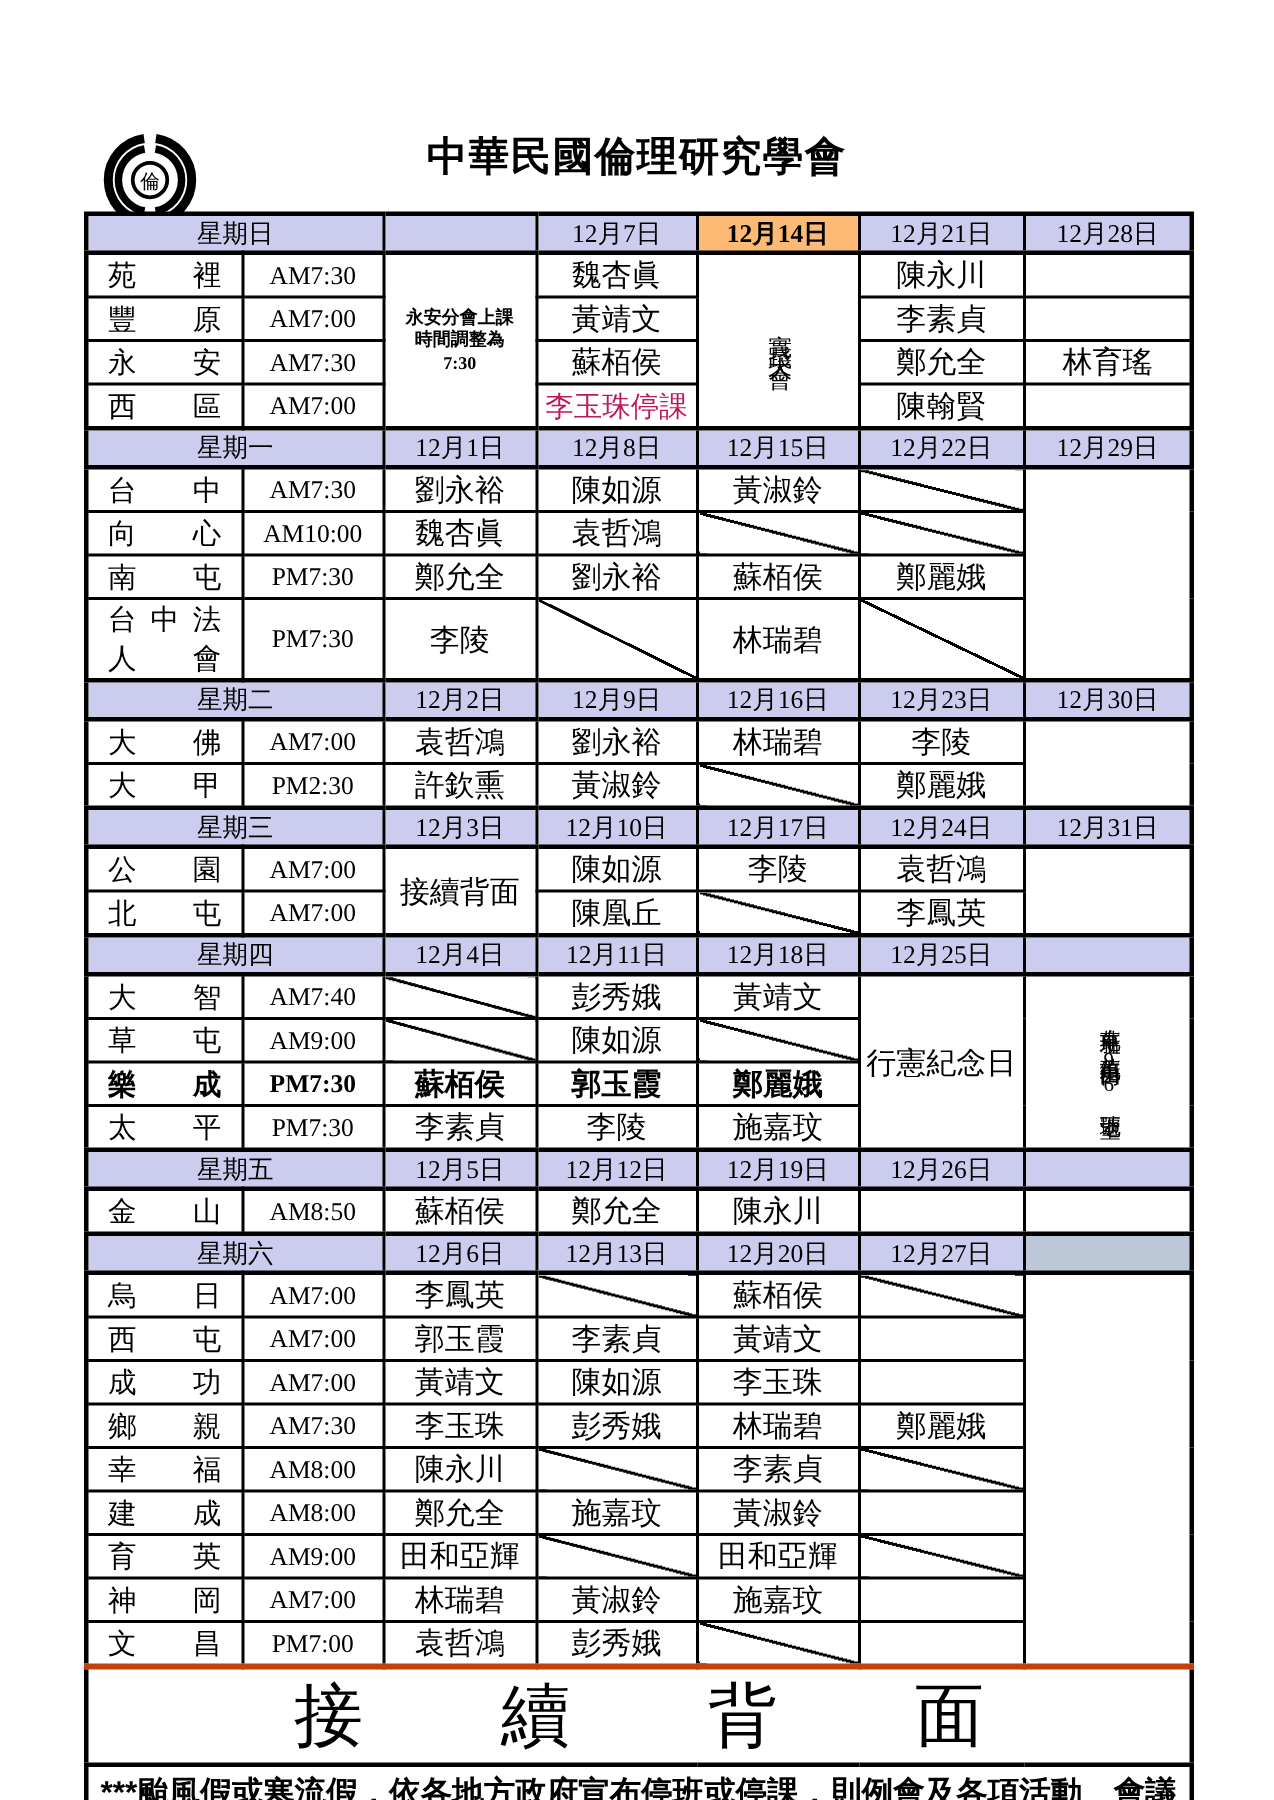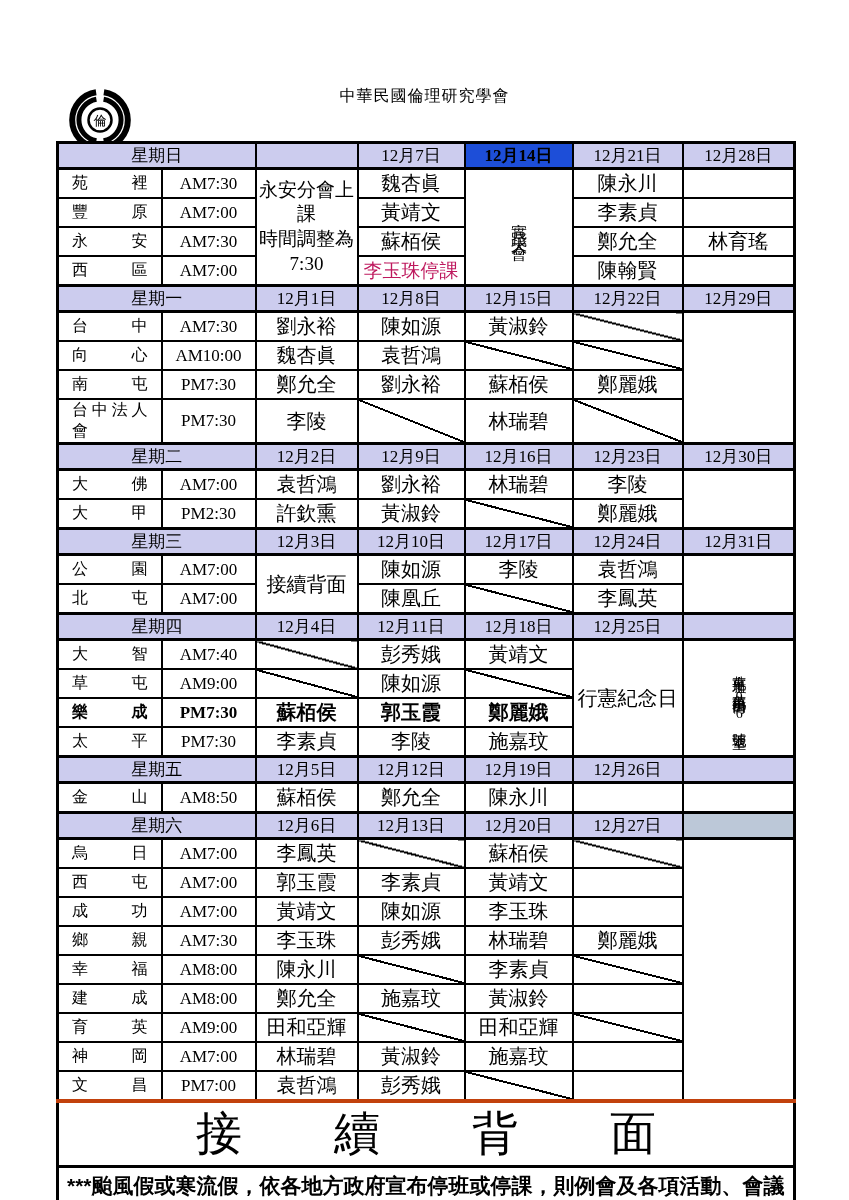--- a/index.html
+++ b/index.html
@@ -2,38 +2,38 @@
 <html><head>
 <meta charset="utf-8">
 <style>
   html,body{margin:0;padding:0;}
   body{
     width:849px;height:1200px;background:#ffffff;position:relative;
     font-family:"Liberation Serif","DejaVu Serif",serif;color:#000;
   }
   .header{position:absolute;top:86px;left:56px;width:737px;height:54px;}
   .logo{position:absolute;left:10px;top:0px;}
-  .title{text-align:center;font-size:16px;font-weight:normal;letter-spacing:1px;}
+  .title{text-align:center;font-size:27px;font-weight:bold;letter-spacing:1px;}
   .subtitle{text-align:center;font-size:20px;font-style:italic;text-decoration:underline;margin-top:3px;}
 
   table.sched{
     position:absolute;top:141px;left:56px;width:737px;
     border-collapse:collapse;table-layout:fixed;border:3px solid #000;
   }
   td{border:2px solid #000;text-align:center;vertical-align:middle;
      font-size:20px;padding:0;overflow:hidden;}
   tr.day-row td{background:#ccccee;font-size:17px;border-top:3px solid #000;border-bottom:3px solid #000;}
-  tr.day-row td.hl{background:#1d4ed8;font-weight:bold;}
+  tr.day-row td.hl{background:#fdba74;font-weight:bold;}
   tr.day-row td.gray{background:#bcc8d8;}
-  td.loc{font-size:16px;text-align:justify;text-align-last:justify;padding:0 13px;}
+  td.loc{font-size:19px;text-align:justify;text-align-last:justify;padding:0 13px;}
   td.time{font-size:17px;}
   td.diag{background-image:linear-gradient(to top right,
       transparent calc(50% - 1px),#000 calc(50% - 1px),
       #000 calc(50% + 1px),transparent calc(50% + 1px));}
-  td.note{font-size:19px;white-space:pre-line;line-height:1.3;}
+  td.note{font-size:12px;white-space:pre-line;line-height:1.3;font-weight:bold;}
   td.red{color:#be185d;font-size:19px;font-family:Liberation Mono, monospace;}
   .vtxt{writing-mode:vertical-rl;text-orientation:upright;display:inline-block;}
   .vert{font-size:16px;letter-spacing:7px;}
   .vaddr{font-size:14px;line-height:1.35;height:102px;letter-spacing:1px;}
   td.cont{font-size:46px;letter-spacing:92px;text-indent:92px;text-align:center;
           border-top:4px solid #c2410c;font-weight:normal;}
   td.footnote-cell{font-family:"Liberation Sans","DejaVu Sans",sans-serif;
           font-size:21px;font-weight:bold;text-align:left;padding:4px 8px;
           line-height:1.35;border-top:3px solid #000;}
 </style>

